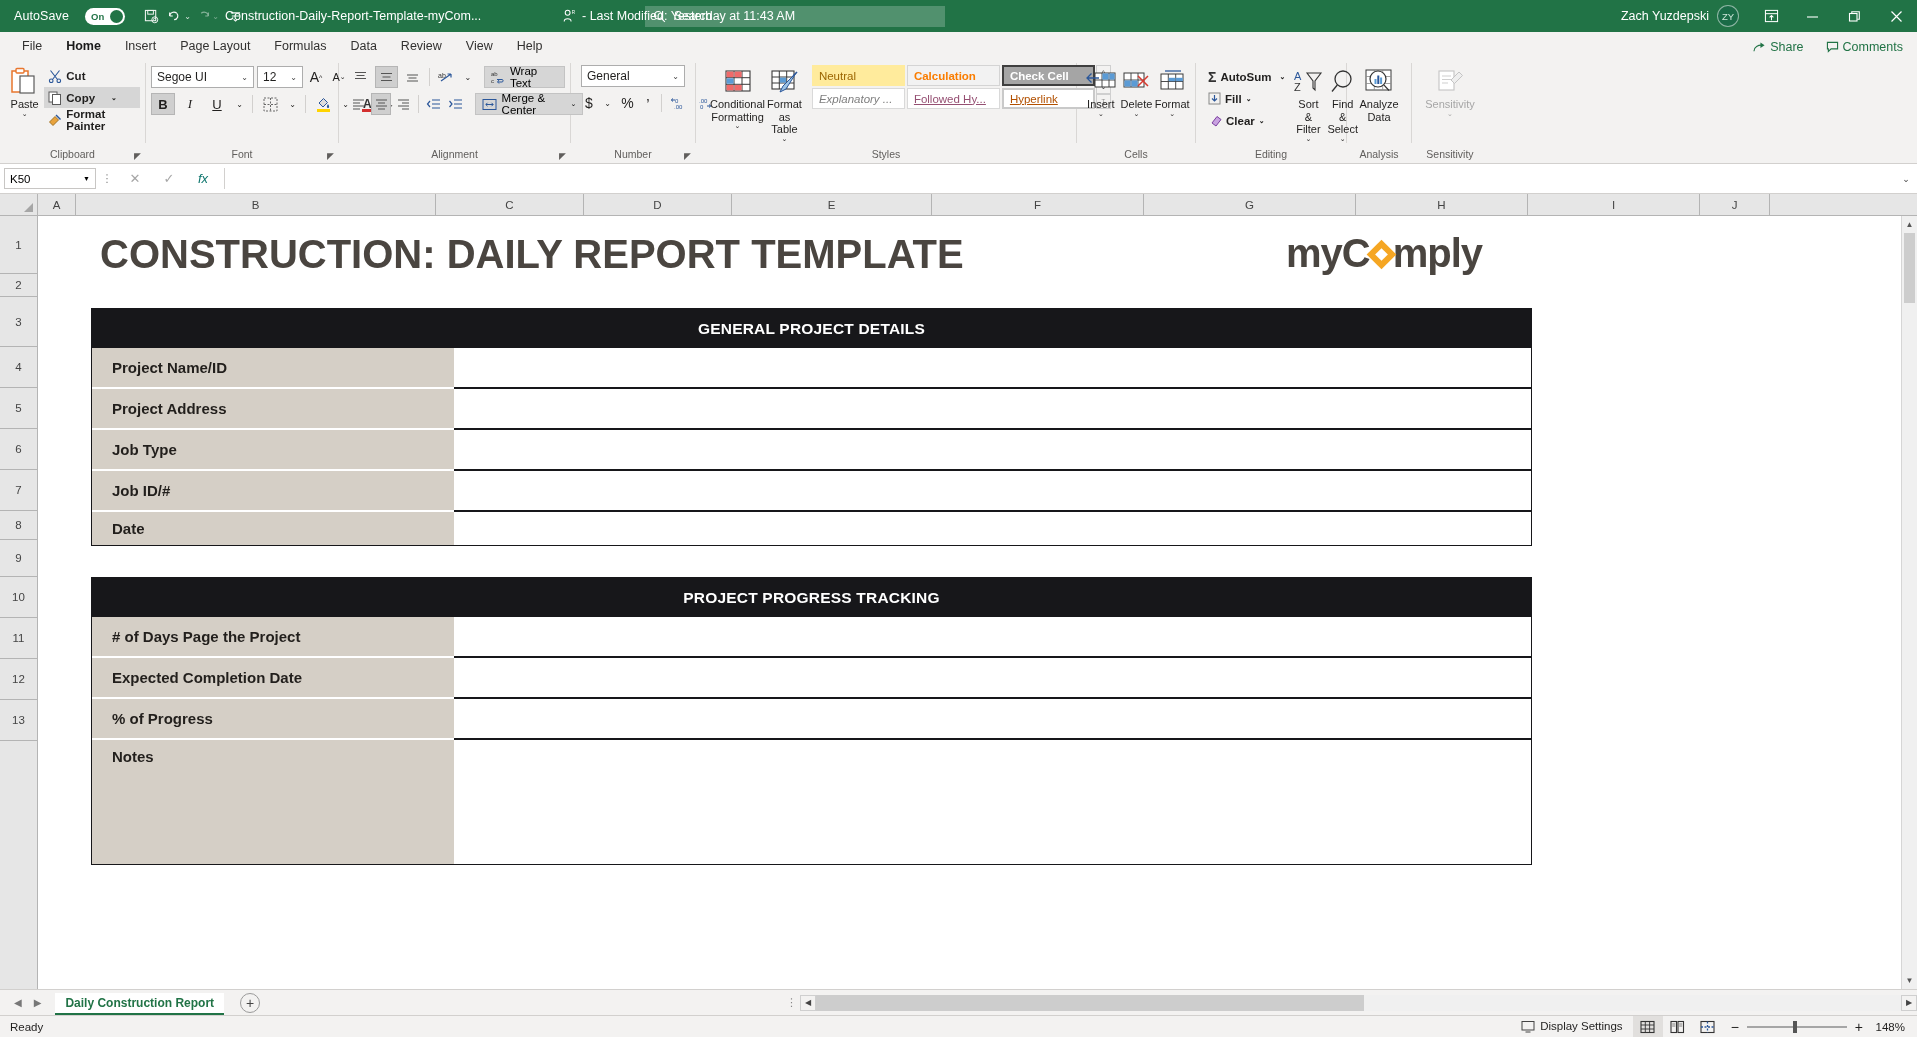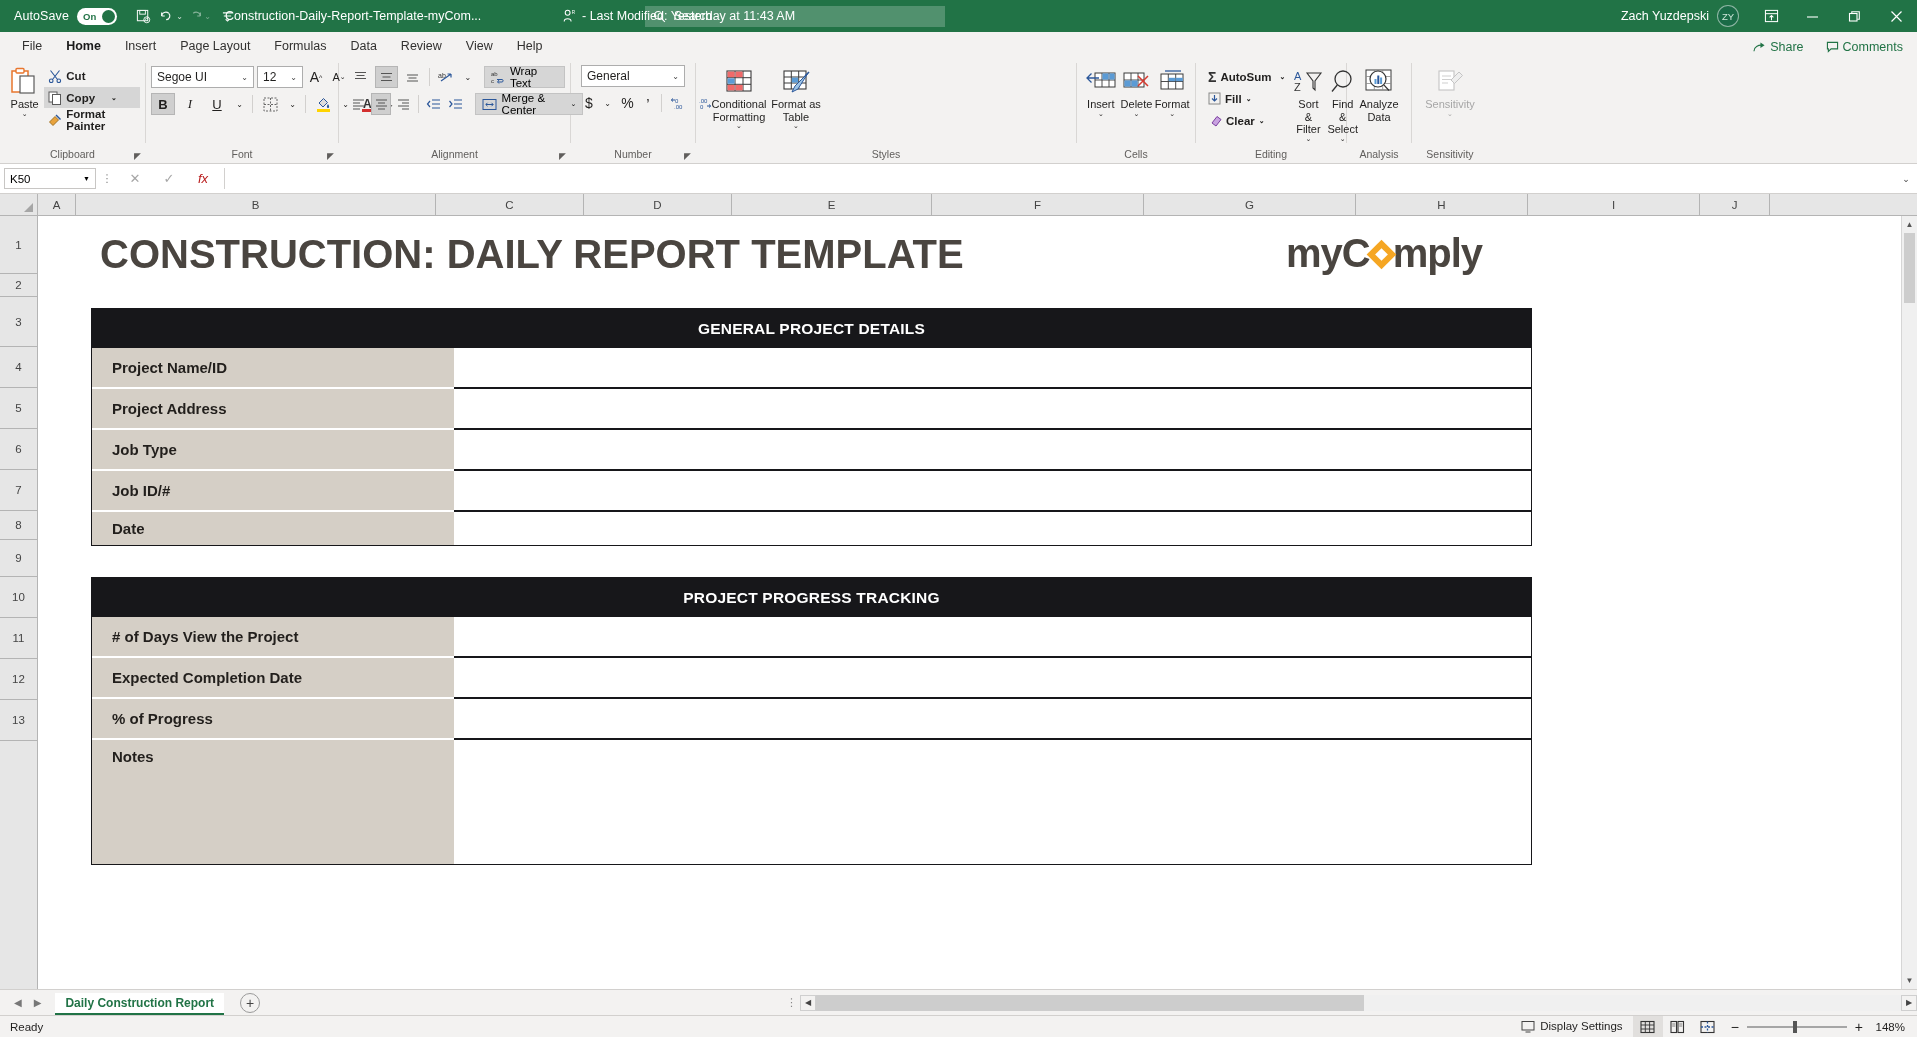--- a/index.html
+++ b/index.html
@@ -11,21 +11,21 @@
     -webkit-font-smoothing: antialiased;
   }
   .app { position: relative; width: 1917px; height: 1037px; display: flex; flex-direction: column; }
 
   
   .titlebar {
     height: 32px; background: #217346; color: #fff;
     display: flex; align-items: center; flex: none; position: relative;
   }
   .tb-left { display: flex; align-items: center; gap: 0; padding-left: 14px; }
-  .autosave-label { font-size: 12.5px; margin-right: 8px; letter-spacing: .1px; }
+  .autosave-label { font-size: 12.5px; margin-right: 16px; letter-spacing: .1px; }
   .toggle {
     width: 40px; height: 17px; border-radius: 9px; background: #fff;
     position: relative; display: inline-flex; align-items: center; margin-right: 12px;
   }
   .toggle .knob { position: absolute; right: 2px; width: 13px; height: 13px; border-radius: 50%; background: #217346; }
   .toggle .on { position: absolute; left: 6px; font-size: 9.5px; color: #217346; font-weight: bold; }
   .qat-btn {
     width: 28px; height: 26px; display: flex; align-items: center; justify-content: center;
     font-size: 14px; color: #fff; opacity: .95;
   }
@@ -611,20 +611,39 @@
               <rect x="3" y="3" width="22" height="18" fill="#fff" stroke="#3a3a3a" stroke-width="1.1"></rect>
               <path d="M10.3 3 V21 M17.7 3 V21 M3 9 H25 M3 15 H25" stroke="#3a3a3a" stroke-width="1"></path>
               <rect x="10.9" y="9.6" width="6.2" height="5" fill="#5b9bd5"></rect>
               <path d="M27 5 L14 18 L11 24 L17 21 Z" fill="#9cc3e5" stroke="#2b579a" stroke-width="1"></path>
               <path d="M24 8 L28 4" stroke="#2b579a" stroke-width="1.6"></path>
             </svg>
           </span>
           <span class="lbl">Format as Table</span>
           <span class="caret">⌄</span>
         </div>
+        <div style="display:flex;margin-left:8px;margin-top:2px">
+          <div class="stylegal">
+            <div class="stylerow">
+              <div class="stylecell neutral">Neutral</div>
+              <div class="stylecell calculation">Calculation</div>
+              <div class="stylecell checkcell">Check Cell</div>
+            </div>
+            <div class="stylerow">
+              <div class="stylecell explanatory">Explanatory ...</div>
+              <div class="stylecell followed">Followed Hy...</div>
+              <div class="stylecell hyperlink">Hyperlink</div>
+            </div>
+          </div>
+          <div class="galscroll">
+            <div>^</div>
+            <div>⌄</div>
+            <div>⌶</div>
+          </div>
+        </div>
       </div>
       <div class="glabel">Styles</div>
     </div>
     <div class="gsep"></div>
 
     <div class="rgroup" style="width:118px">
       <div class="gbody" style="padding-left:6px">
         <div class="bigbtn" style="width:37px">
           <span class="ic">
             <svg width="30" height="26" viewBox="0 0 30 26">
@@ -763,21 +782,21 @@
   </div>
 
   <div class="formulabar">
     <div class="namebox">
       <span>K50</span>
       <span class="cv">▼</span>
     </div>
     <span class="fb-dots">⋮</span>
     <span class="fb-btn">✕</span>
     <span class="fb-btn">✓</span>
-    <span class="fb-btn" style="color:#b91c1c;font-style:italic">fx</span>
+    <span class="fb-btn" style="color:#0f766e;font-style:italic">fx</span>
     <div class="fb-input"></div>
     <span class="fb-caret">⌄</span>
   </div>
 
   <div class="gridwrap">
 
     <div class="colheader">
       <div class="corner"></div>
       <div class="colh" style="width:38px">A</div>
       <div class="colh" style="width:360px">B</div>
@@ -832,21 +851,21 @@
 
         <div class="labelcell" style="left:54px; top:255px; width:362px; height:41px;">Job ID/#</div>
         <div class="valuecell" style="left:416px; top:255px; width:1077px; height:41px;"></div>
 
         <div class="labelcell" style="left:54px; top:296px; width:362px; height:33px; border-bottom:none;">Date</div>
         <div class="valuecell" style="left:416px; top:296px; width:1077px; height:33px; border-bottom:none;"></div>
 
         <div class="blockborder" style="left:53px; top:361px; width:1441px; height:288px;"></div>
         <div class="banner" style="left:54px; top:362px; width:1439px; height:39px;">PROJECT PROGRESS TRACKING</div>
 
-        <div class="labelcell" style="left:54px; top:401px; width:362px; height:41px;"># of Days View the Project</div>
+        <div class="labelcell" style="left:54px; top:401px; width:362px; height:41px;"># of Days Page the Project</div>
         <div class="valuecell" style="left:416px; top:401px; width:1077px; height:41px;"></div>
 
         <div class="labelcell" style="left:54px; top:442px; width:362px; height:41px;">Expected Completion Date</div>
         <div class="valuecell" style="left:416px; top:442px; width:1077px; height:41px;"></div>
 
         <div class="labelcell" style="left:54px; top:483px; width:362px; height:41px;">% of Progress</div>
         <div class="valuecell" style="left:416px; top:483px; width:1077px; height:41px;"></div>
 
         <div class="labelcell" style="left:54px; top:524px; width:362px; height:124px; align-items:flex-start; padding-top:8px; border-bottom:none;">Notes</div>
         <div class="valuecell" style="left:416px; top:524px; width:1077px; height:124px; border-bottom:none;"></div>

